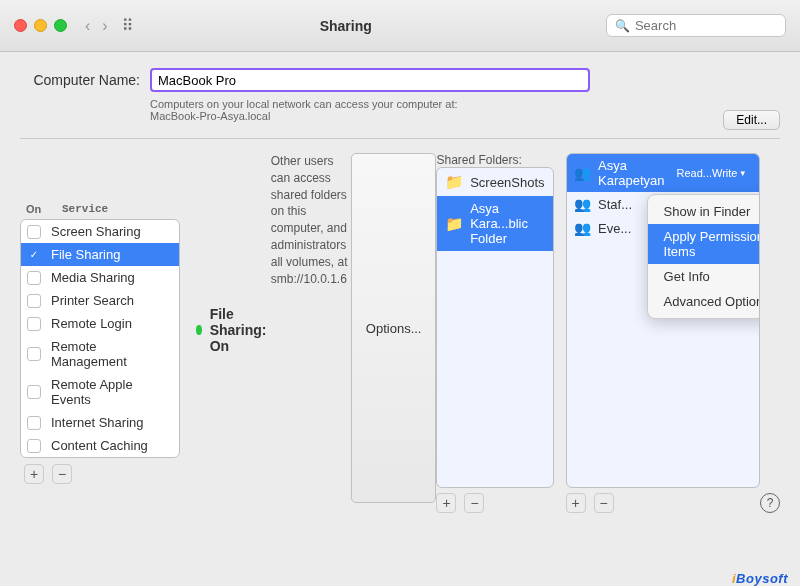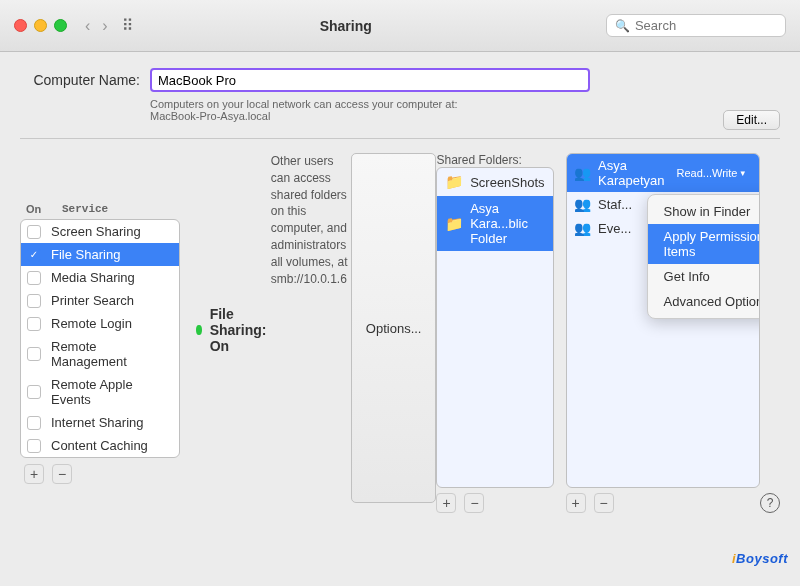--- a/index.html
+++ b/index.html
@@ -388,21 +388,21 @@
       font-size: 12px;
       cursor: pointer;
       display: flex;
       align-items: center;
       justify-content: center;
     }
 
     
     .watermark {
       position: absolute;
-      bottom: 20px;
+      bottom: 0;
       right: 12px;
       font-size: 13px;
       font-weight: 700;
       color: #1a5cd8;
       font-style: italic;
       letter-spacing: 0.5px;
     }
     .watermark span { color: #e8a020; }
   </style>
 </head>

